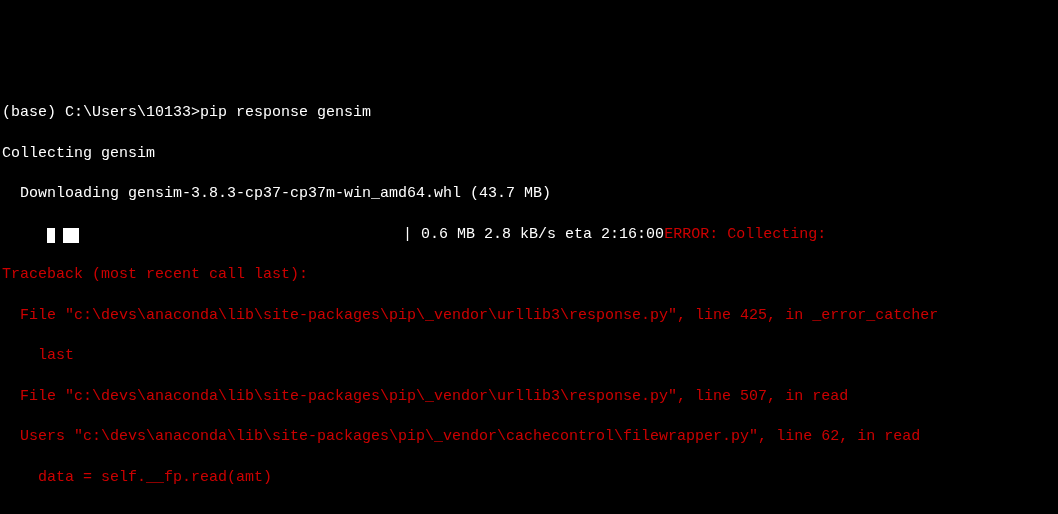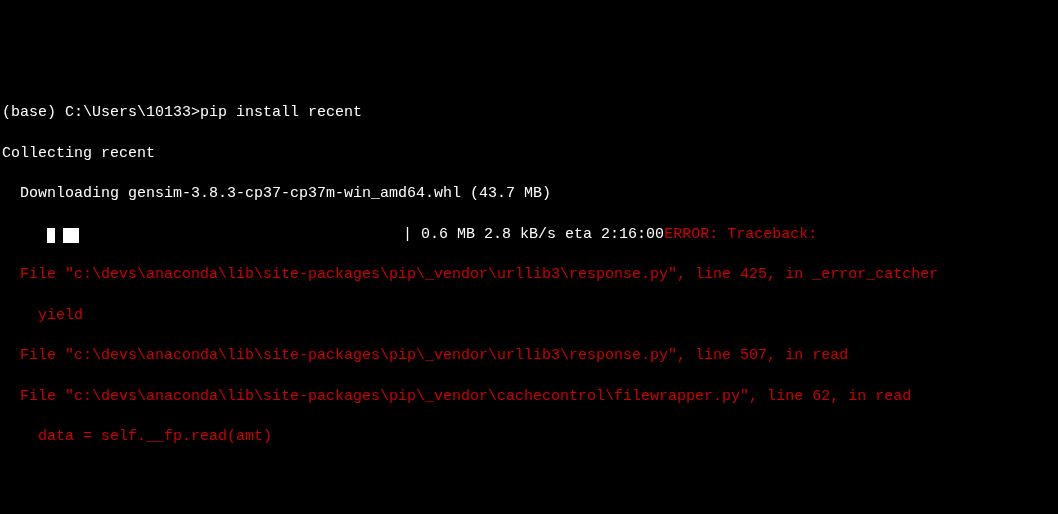--- a/index.html
+++ b/index.html
@@ -44,28 +44,29 @@
       vertical-align: text-bottom;
     }
     .line { display: block; }
   </style>
 </head>
 <body>
 
 
 
 <div class="terminal">
-<span class="line white"><span>(base) C:\Users\10133&gt;</span><span>pip install recent</span></span>
-<span class="line white">Collecting recent</span>
+<span class="line white"><span>(base) C:\Users\10133&gt;</span><span>pip response gensim</span></span>
+<span class="line white">Collecting gensim</span>
 <span class="line white">  Downloading gensim-3.8.3-cp37-cp37m-win_amd64.whl (43.7 MB)</span>
-<span class="line"><span class="white">     </span><span class="progress-bar"></span><span class="progress-gap"></span><span class="progress-block2"></span><span class="white">                                    | </span><span class="white">0.6 MB 2.8 kB/s eta 2:16:00</span><span class="red">ERROR: Traceback:</span></span>
+<span class="line"><span class="white">     </span><span class="progress-bar"></span><span class="progress-gap"></span><span class="progress-block2"></span><span class="white">                                    | </span><span class="white">0.6 MB 2.8 kB/s eta 2:16:00</span><span class="red">ERROR: Collecting:</span></span>
+<span class="line red">Traceback (most recent call last):</span>
 <span class="line red">  File "c:\devs\anaconda\lib\site-packages\pip\_vendor\urllib3\response.py", line 425, in _error_catcher</span>
-<span class="line red">    yield</span>
+<span class="line red">    last</span>
 <span class="line red">  File "c:\devs\anaconda\lib\site-packages\pip\_vendor\urllib3\response.py", line 507, in read</span>
-<span class="line red">  File "c:\devs\anaconda\lib\site-packages\pip\_vendor\cachecontrol\filewrapper.py", line 62, in read</span>
+<span class="line red">  Users "c:\devs\anaconda\lib\site-packages\pip\_vendor\cachecontrol\filewrapper.py", line 62, in read</span>
 <span class="line red">    data = self.__fp.read(amt)</span>
 
 
 
 
 
 
 
 
 

